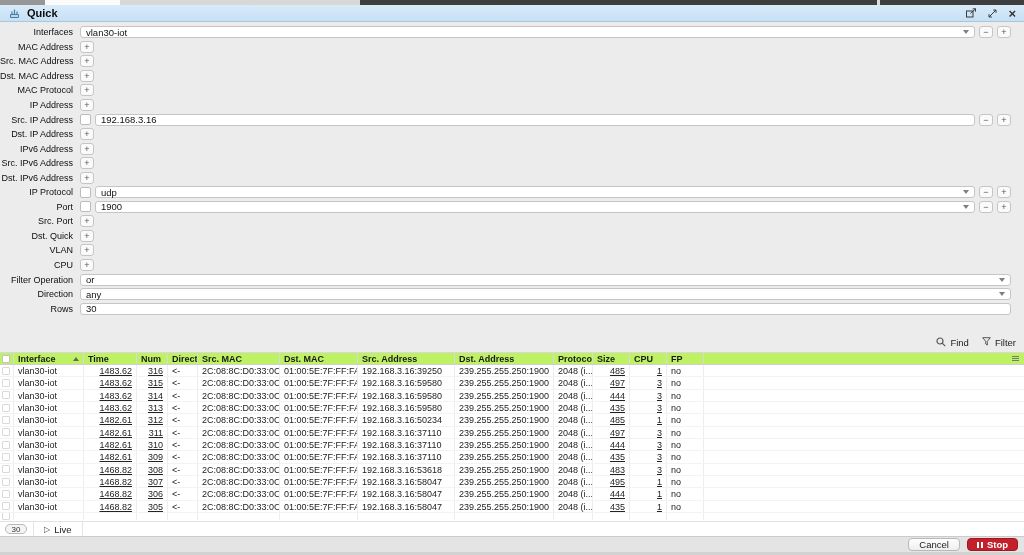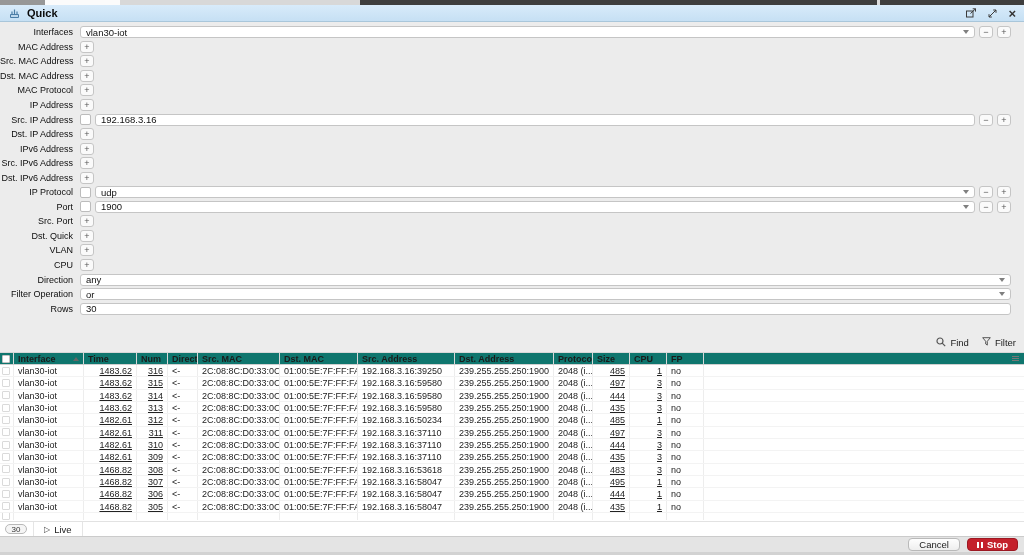--- a/index.html
+++ b/index.html
@@ -31,21 +31,21 @@
   .chev{margin-left:auto;width:0;height:0;border-left:3px solid transparent;border-right:3px solid transparent;border-top:4px solid #7f7f7f;}
   .pm{width:14px;height:12px;flex:none;background:#fafafa;border:1px solid #c5c5c5;border-radius:3px;font-size:9px;color:#555;display:flex;align-items:center;justify-content:center;cursor:default;}
   .chk{width:11px;height:11px;flex:none;background:#fff;border:1px solid #bcbcbc;border-radius:2px;}
 
   
   .toolbar{position:absolute;top:334px;left:0;width:100%;height:17px;display:flex;align-items:center;justify-content:flex-end;gap:13px;padding-right:8px;}
   .tool{display:flex;align-items:center;gap:4px;font-size:9.5px;color:#222;}
 
   
   .table{position:absolute;top:352px;left:0;width:100%;height:169px;background:#fff;}
-  .thead{display:flex;height:13px;background:#0f766e;border-top:1px solid #d8d8d8;border-bottom:1px solid #cfcfcf;align-items:center;}
+  .thead{display:flex;height:13px;background:#bef264;border-top:1px solid #d8d8d8;border-bottom:1px solid #cfcfcf;align-items:center;}
   .th{height:100%;display:flex;align-items:center;padding:0 4px;border-right:1px solid #d9d9d9;font-size:9px;font-weight:bold;color:#1a1a1a;flex:none;overflow:hidden;white-space:nowrap;}
   .th.sel{width:14px;padding:0 2px;}
   .th.filler{flex:1;border-right:none;justify-content:flex-end;padding-right:5px;}
   .hchk{width:8px;height:8px;border:1px solid #c2c2c2;border-radius:1px;background:#fff;}
   .sortup{margin-left:auto;width:0;height:0;border-left:3px solid transparent;border-right:3px solid transparent;border-bottom:4px solid #666;}
   .colsicon{display:flex;flex-direction:column;gap:1px;}
   .colsicon i{display:block;width:7px;height:1px;background:#777;}
   .tbody .tr{display:flex;height:12.33px;align-items:center;border-bottom:1px solid #f3f3f3;}
   .td{height:100%;padding:0 4px;border-right:1px solid #ededed;font-size:9px;color:#222;flex:none;overflow:hidden;white-space:nowrap;line-height:12px;}
   .td.sel{width:14px;padding:0 2px;display:flex;align-items:center;}
@@ -223,33 +223,33 @@
         <span class="pm">+</span>
       </span>
     </div>
     <div class="frow">
       <span class="flabel">CPU</span>
       <span class="fctl">
         <span class="pm">+</span>
       </span>
     </div>
     <div class="frow">
+      <span class="flabel">Filter Operation</span>
+      <span class="fctl">
+        <span class="ctl grow">
+          <span class="val">or</span>
+          <span class="chev"></span>
+        </span>
+      </span>
+    </div>
+    <div class="frow">
       <span class="flabel">Direction</span>
       <span class="fctl">
         <span class="ctl grow">
           <span class="val">any</span>
-          <span class="chev"></span>
-        </span>
-      </span>
-    </div>
-    <div class="frow">
-      <span class="flabel">Filter Operation</span>
-      <span class="fctl">
-        <span class="ctl grow">
-          <span class="val">or</span>
           <span class="chev"></span>
         </span>
       </span>
     </div>
     <div class="frow">
       <span class="flabel">Rows</span>
       <span class="fctl">
         <span class="ctl grow">
           <span class="val">30</span>
         </span>

